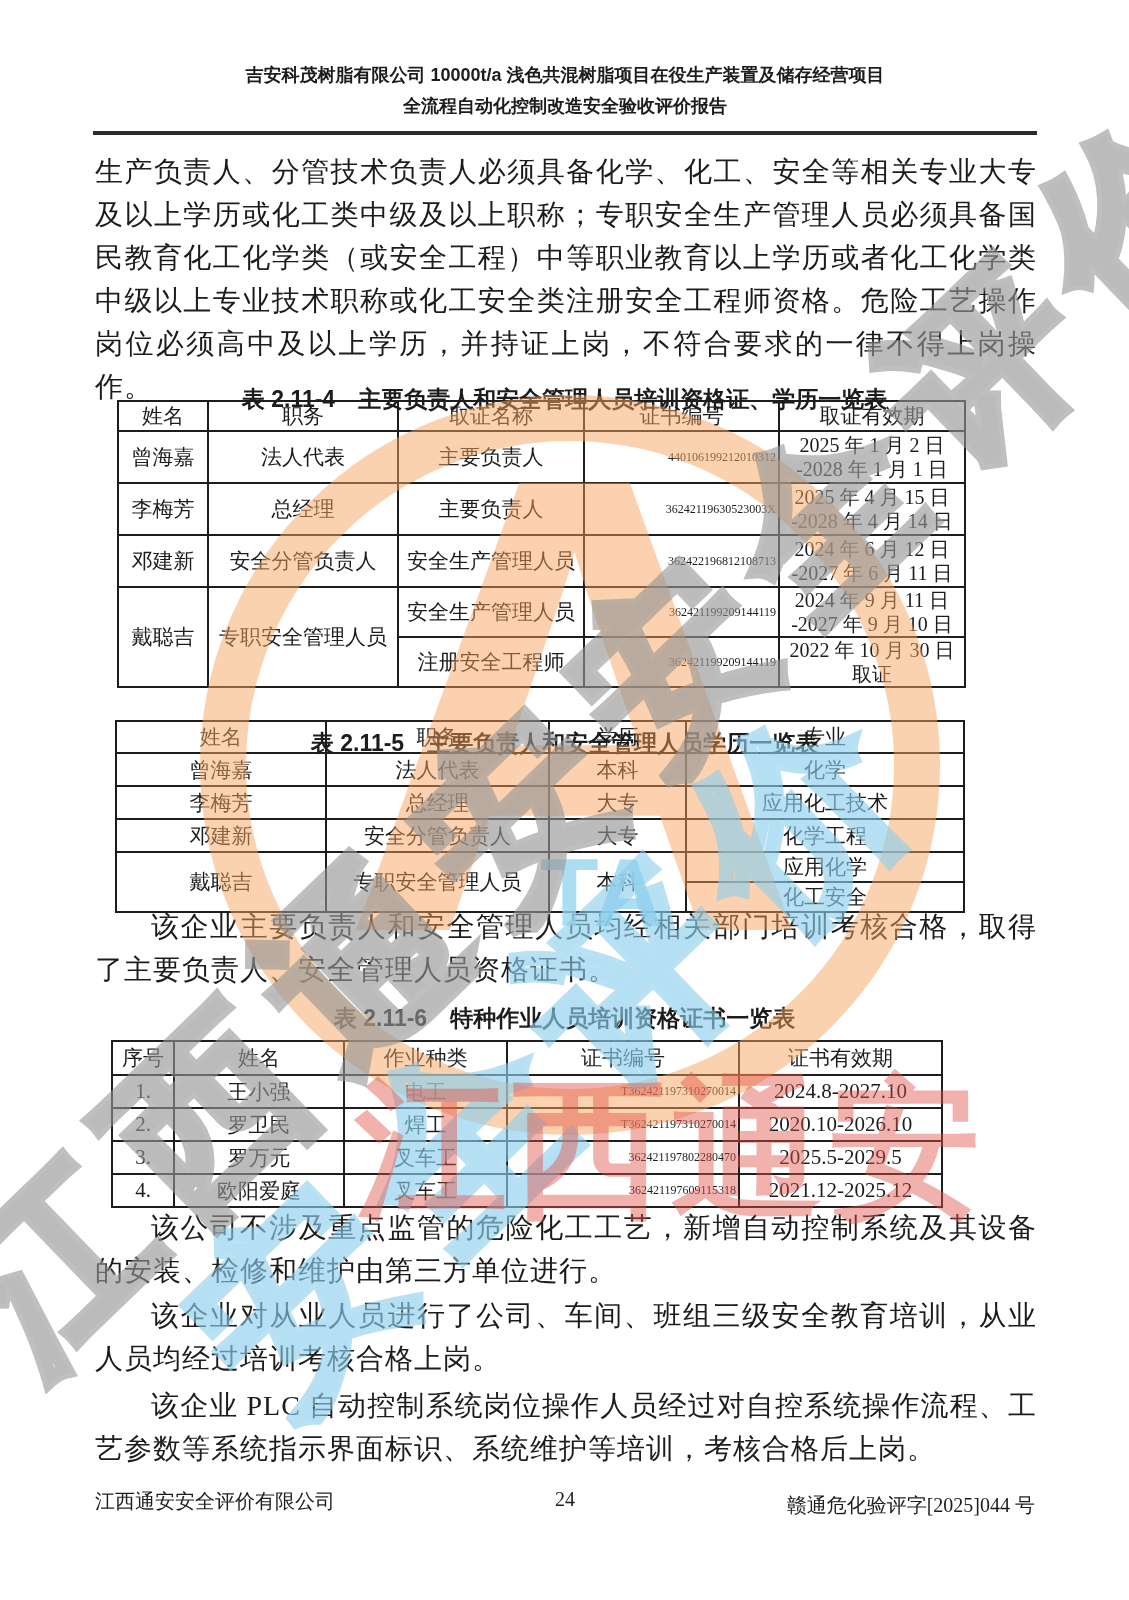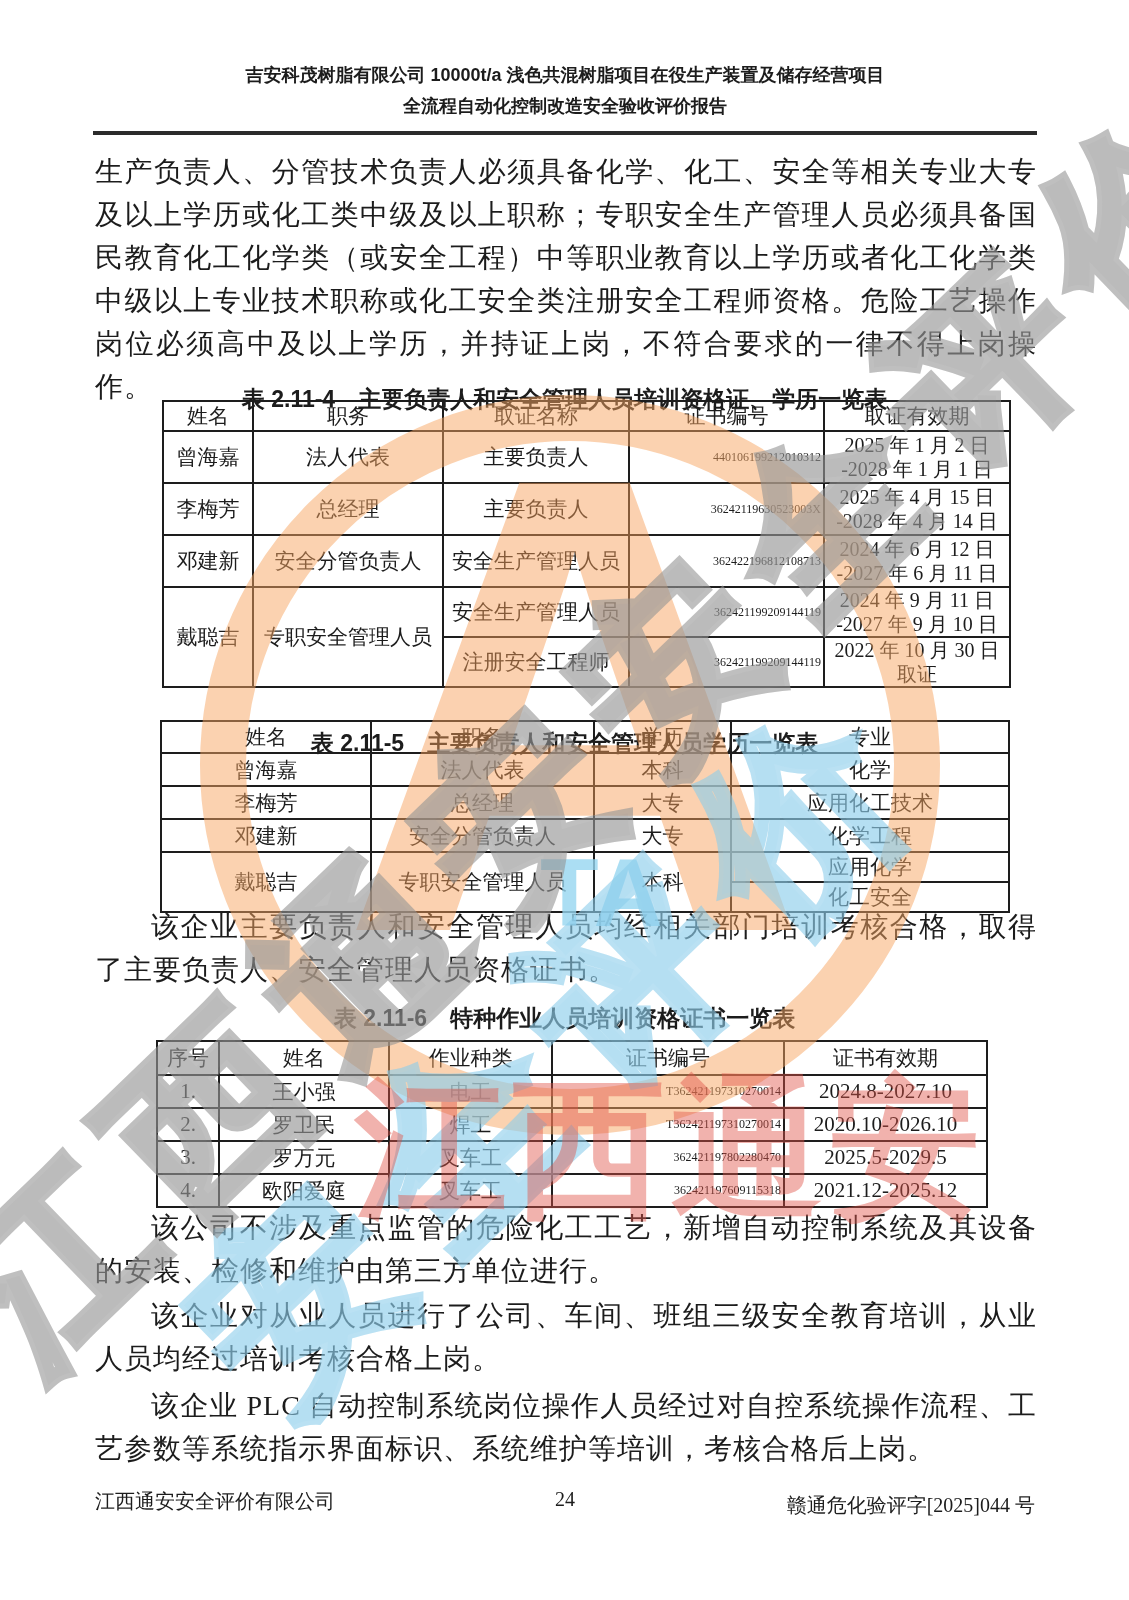--- a/index.html
+++ b/index.html
@@ -10,21 +10,21 @@
               font-family:"Liberation Sans",sans-serif;font-weight:bold;font-size:18px;
               line-height:31px;padding-bottom:9px;border-bottom:4px solid #2b2b2b;}
   
   .para{position:absolute;left:95px;width:942px;font-size:28px;line-height:43px;
         text-align:justify;letter-spacing:1px;}
   .indent{text-indent:2em;}
   
   .tbl-title{position:absolute;width:100%;text-align:center;
              font-family:"Liberation Sans",sans-serif;font-weight:bold;font-size:23px;}
   
-  table{border-collapse:collapse;table-layout:fixed;position:absolute;background:transparent;margin-left:45px;}
+  table{border-collapse:collapse;table-layout:fixed;position:absolute;background:transparent;}
   td,th{border:2px solid #1d1d1d;text-align:center;vertical-align:middle;
         font-size:21px;font-weight:normal;padding:0 2px;overflow:hidden;}
   .t4{left:117px;top:400px;width:847px;}
   .t4 .hrow{height:30px;}
   .t4 .drow{height:52px;}
   .t4 .srow{height:50px;}
   .t5{left:115px;top:720px;width:848px;}
   .t5 .hrow{height:32px;}
   .t5 .drow{height:33px;}
   .t5 .srow{height:28px;}

